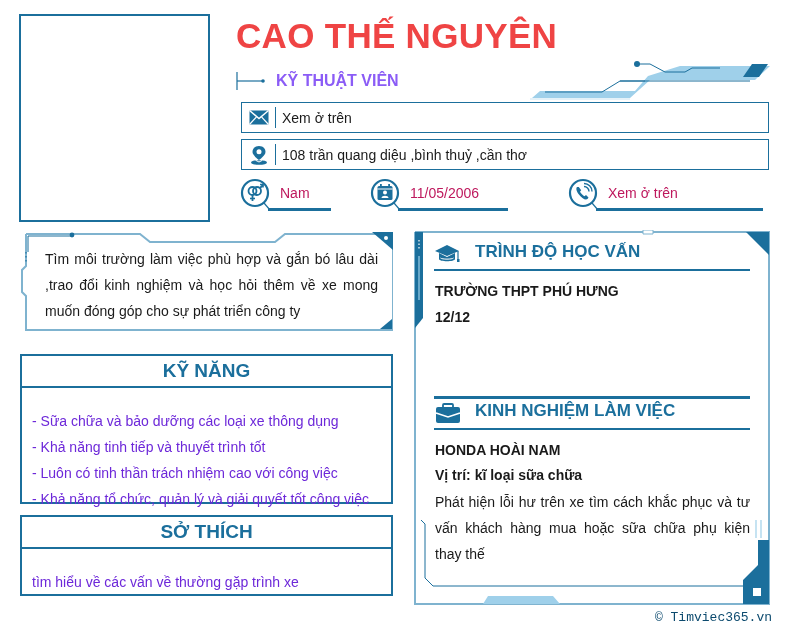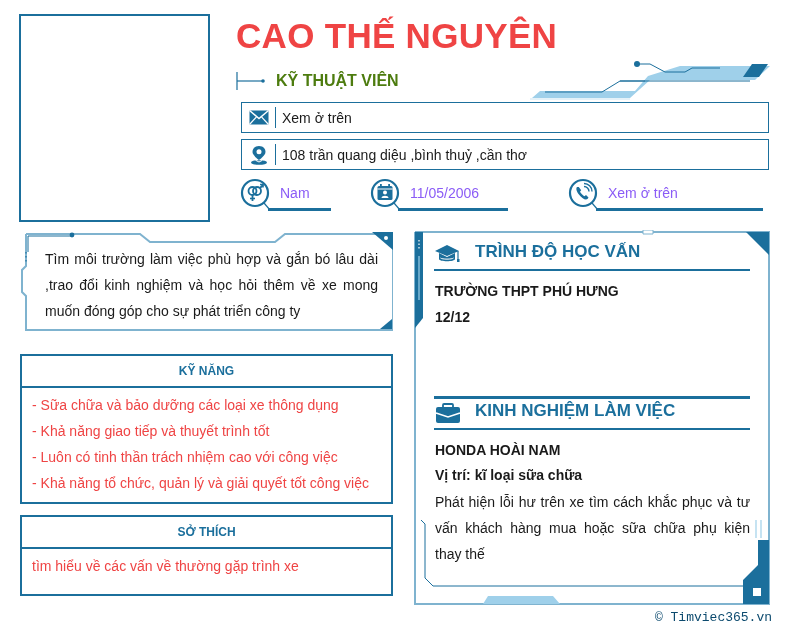--- a/index.html
+++ b/index.html
@@ -9,44 +9,44 @@
   .abs { position: absolute; }
 
   
   .photo { left: 19px; top: 14px; width: 191px; height: 208px; border: 2px solid #1b6f9c; background: #fff; }
 
   
   .name { left: 236px; top: 14px; font-size: 35px; font-weight: bold; color: #ef4444; letter-spacing: 0.3px; line-height: 44px; }
 
   
   .job-line { left: 236px; top: 72px; width: 30px; height: 18px; }
-  .job-title { left: 276px; top: 71px; font-size: 16px; font-weight: bold; color: #4d7c0f; line-height: 20px; }
+  .job-title { left: 276px; top: 71px; font-size: 16px; font-weight: bold; color: #8b5cf6; line-height: 20px; }
 
   
   .circuit { left: 530px; top: 58px; width: 240px; height: 45px; }
 
   
   .contact-row { left: 241px; width: 528px; height: 31px; border: 1.5px solid #1b6f9c; display: flex; align-items: center; }
   .contact-row .icon-cell { width: 34px; height: 100%; display: flex; align-items: center; justify-content: center; border-right: 1.5px solid #1b6f9c; margin: 4px 0; height: 21px; }
   .contact-row .val { padding-left: 6px; font-size: 14px; color: #1a1a1a; }
 
   
   .info-item { top: 178px; height: 36px; }
   .info-item .circle { position: absolute; left: 0; top: 0; width: 30px; height: 30px; }
-  .info-item .val { position: absolute; left: 40px; top: 7px; font-size: 14px; color: #8b5cf6; white-space: nowrap; }
+  .info-item .val { position: absolute; left: 40px; top: 7px; font-size: 14px; color: #be185d; white-space: nowrap; }
   .info-item .underline { position: absolute; left: 28px; top: 30px; height: 3px; background: #1b6f9c; }
 
   
   .objective { left: 20px; top: 230px; width: 373px; height: 103px; }
   .objective .text { position: absolute; left: 25px; top: 16px; width: 333px; font-size: 14px; line-height: 26px; text-align: justify; color: #1a1a1a; }
 
   
   .sec-box { left: 20px; width: 373px; border: 2px solid #1b6f9c; }
-  .sec-head { height: 32px; border-bottom: 2px solid #1b6f9c; display: flex; align-items: center; justify-content: center; font-size: 12px; font-weight: bold; color: #1b6f9c; }
-  .sec-body { padding: 4px 10px 0 10px; font-size: 14px; color: #ef4444; }
+  .sec-head { height: 32px; border-bottom: 2px solid #1b6f9c; display: flex; align-items: center; justify-content: center; font-size: 19px; font-weight: bold; color: #1b6f9c; }
+  .sec-body { padding: 4px 10px 0 10px; font-size: 14px; color: #6d28d9; margin-top: 16px; }
   .sec-body .line { line-height: 26px; white-space: nowrap; }
 
   
   .right-frame { left: 413px; top: 230px; width: 358px; height: 376px; }
   .rh { position: absolute; left: 434px; width: 316px; height: 30px; }
   .rh .ricon { position: absolute; left: 0; top: 4px; width: 28px; height: 22px; }
   .rh .rtitle { position: absolute; left: 41px; top: 3px; font-size: 17px; font-weight: bold; color: #1b6f9c; white-space: nowrap; }
   .rh .rline { position: absolute; left: 0; bottom: -2px; width: 316px; height: 2.5px; background: #1b6f9c; }
   .rtext { position: absolute; left: 435px; font-size: 14px; color: #1a1a1a; white-space: nowrap; }
   .rbold { font-weight: bold; }
@@ -154,21 +154,21 @@
     <circle cx="366" cy="8" r="2" fill="#fff"></circle>
     <polygon points="372,89 372,99 360,99" fill="#1b6f9c"></polygon>
   </svg>
   <div class="text">Tìm môi trường làm việc phù hợp và gắn bó lâu dài ,trao đổi kinh nghiệm và học hỏi thêm về xe mong muốn đóng góp cho sự phát triển công ty</div>
 </div>
 
 <div class="abs sec-box" style="top:354px; height:150px;">
   <div class="sec-head">KỸ NĂNG</div>
   <div class="sec-body">
     <div class="line">- Sữa chữa và bảo dưỡng các loại xe thông dụng</div>
-    <div class="line">- Khả năng giao tiếp và thuyết trình tốt</div>
+    <div class="line">- Khả năng tinh tiếp và thuyết trình tốt</div>
     <div class="line">- Luôn có tinh thần trách nhiệm cao với công việc</div>
     <div class="line">- Khả năng tổ chức, quản lý và giải quyết tốt công việc</div>
   </div>
 </div>
 
 <div class="abs sec-box" style="top:515px; height:81px;">
   <div class="sec-head">SỞ THÍCH</div>
   <div class="sec-body">
     <div class="line">tìm hiểu về các vấn về thường gặp trình xe</div>
   </div>

